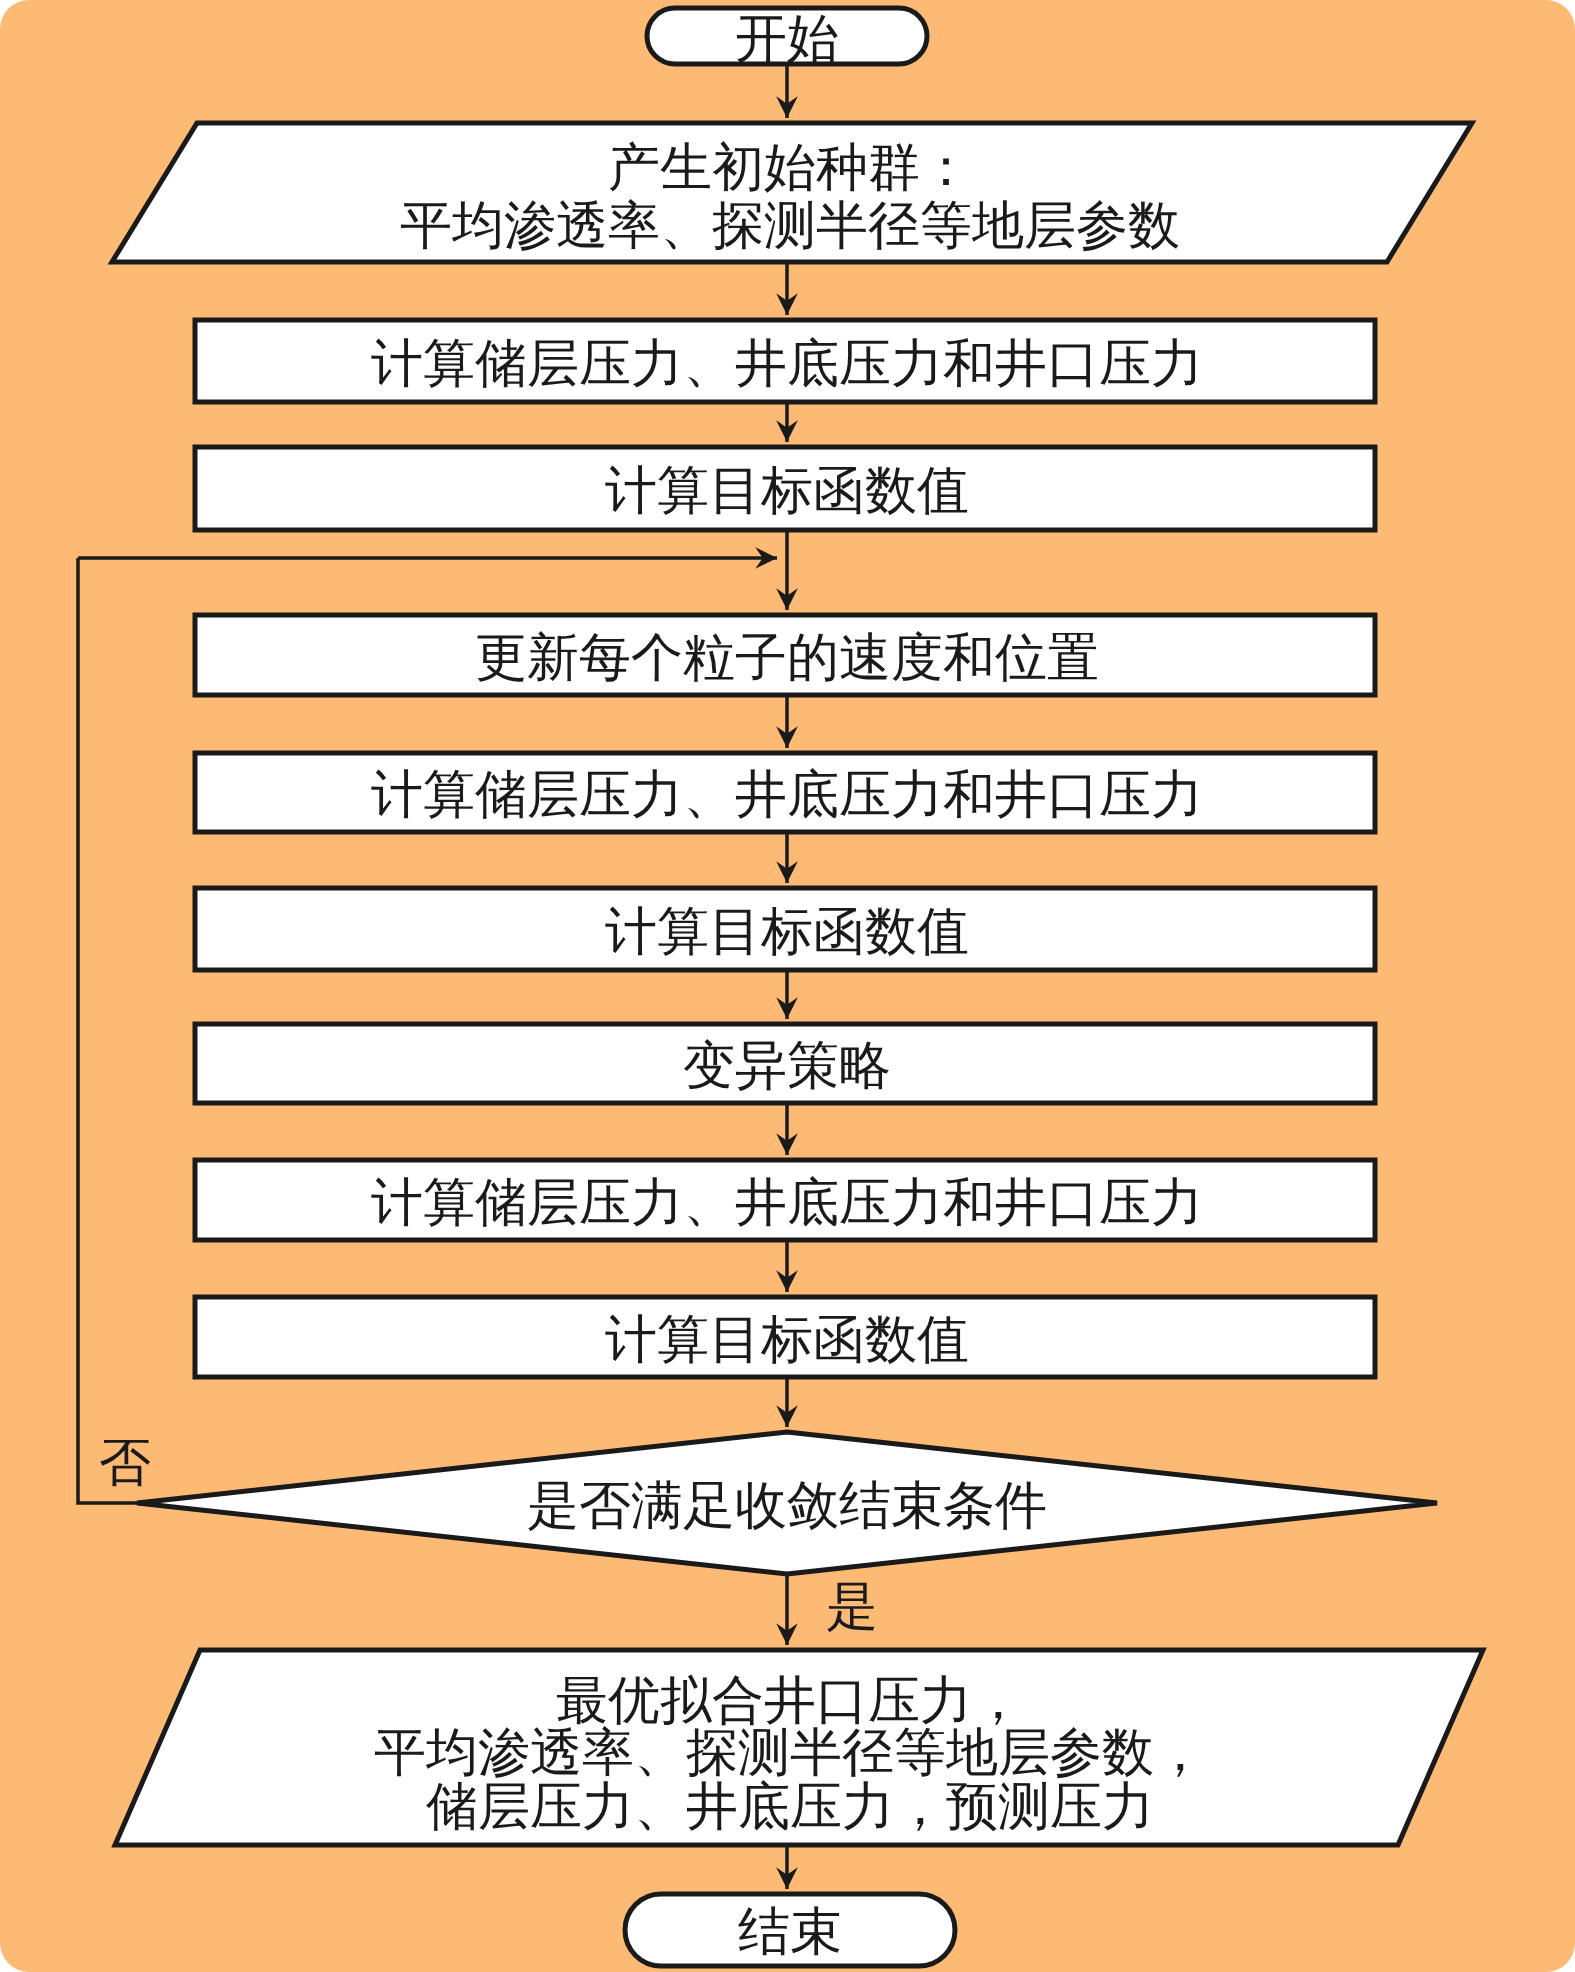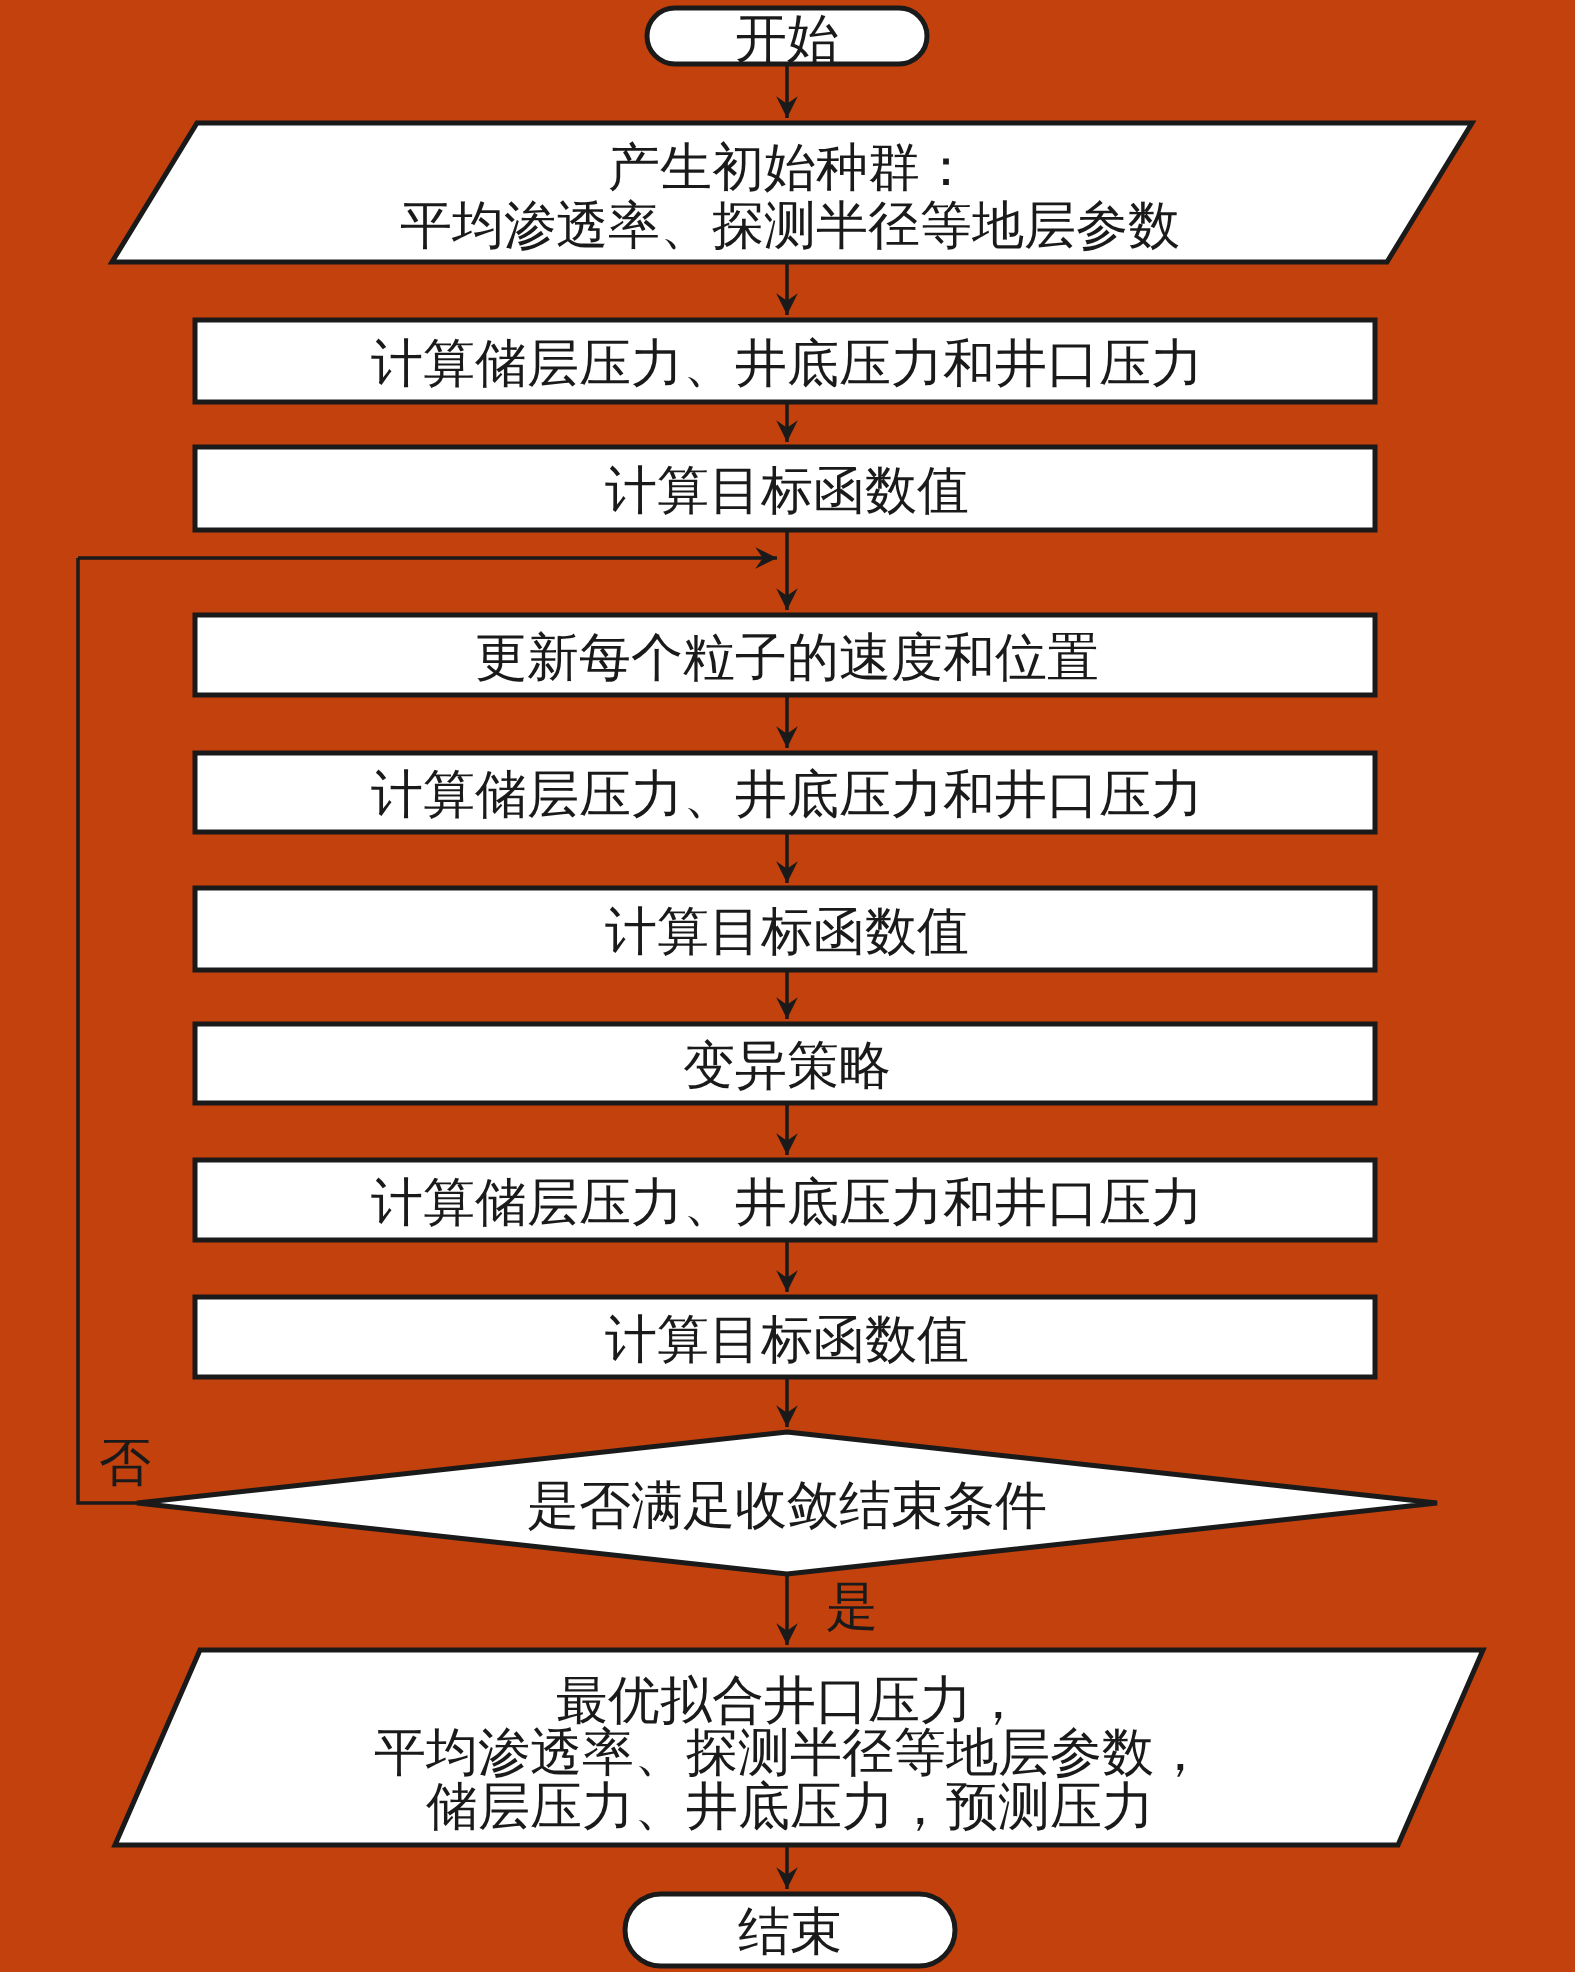--- a/index.html
+++ b/index.html
@@ -3,22 +3,23 @@
 <meta charset="utf-8">
 <style>
   html, body {
     margin: 0;
     padding: 0;
     background: #ffffff;
   }
   .canvas {
     width: 1575px;
     height: 1972px;
-    background: #c2410c;
+    background: #fdba74;
     position: relative;
+    border-radius: 29px;
   }
   svg { display: block; }
   .shape {
     fill: #ffffff;
     stroke: #1a1a1a;
     stroke-width: 5;
   }
   .terminator { stroke-width: 5; }
   .connector {
     stroke: #1a1a1a;

